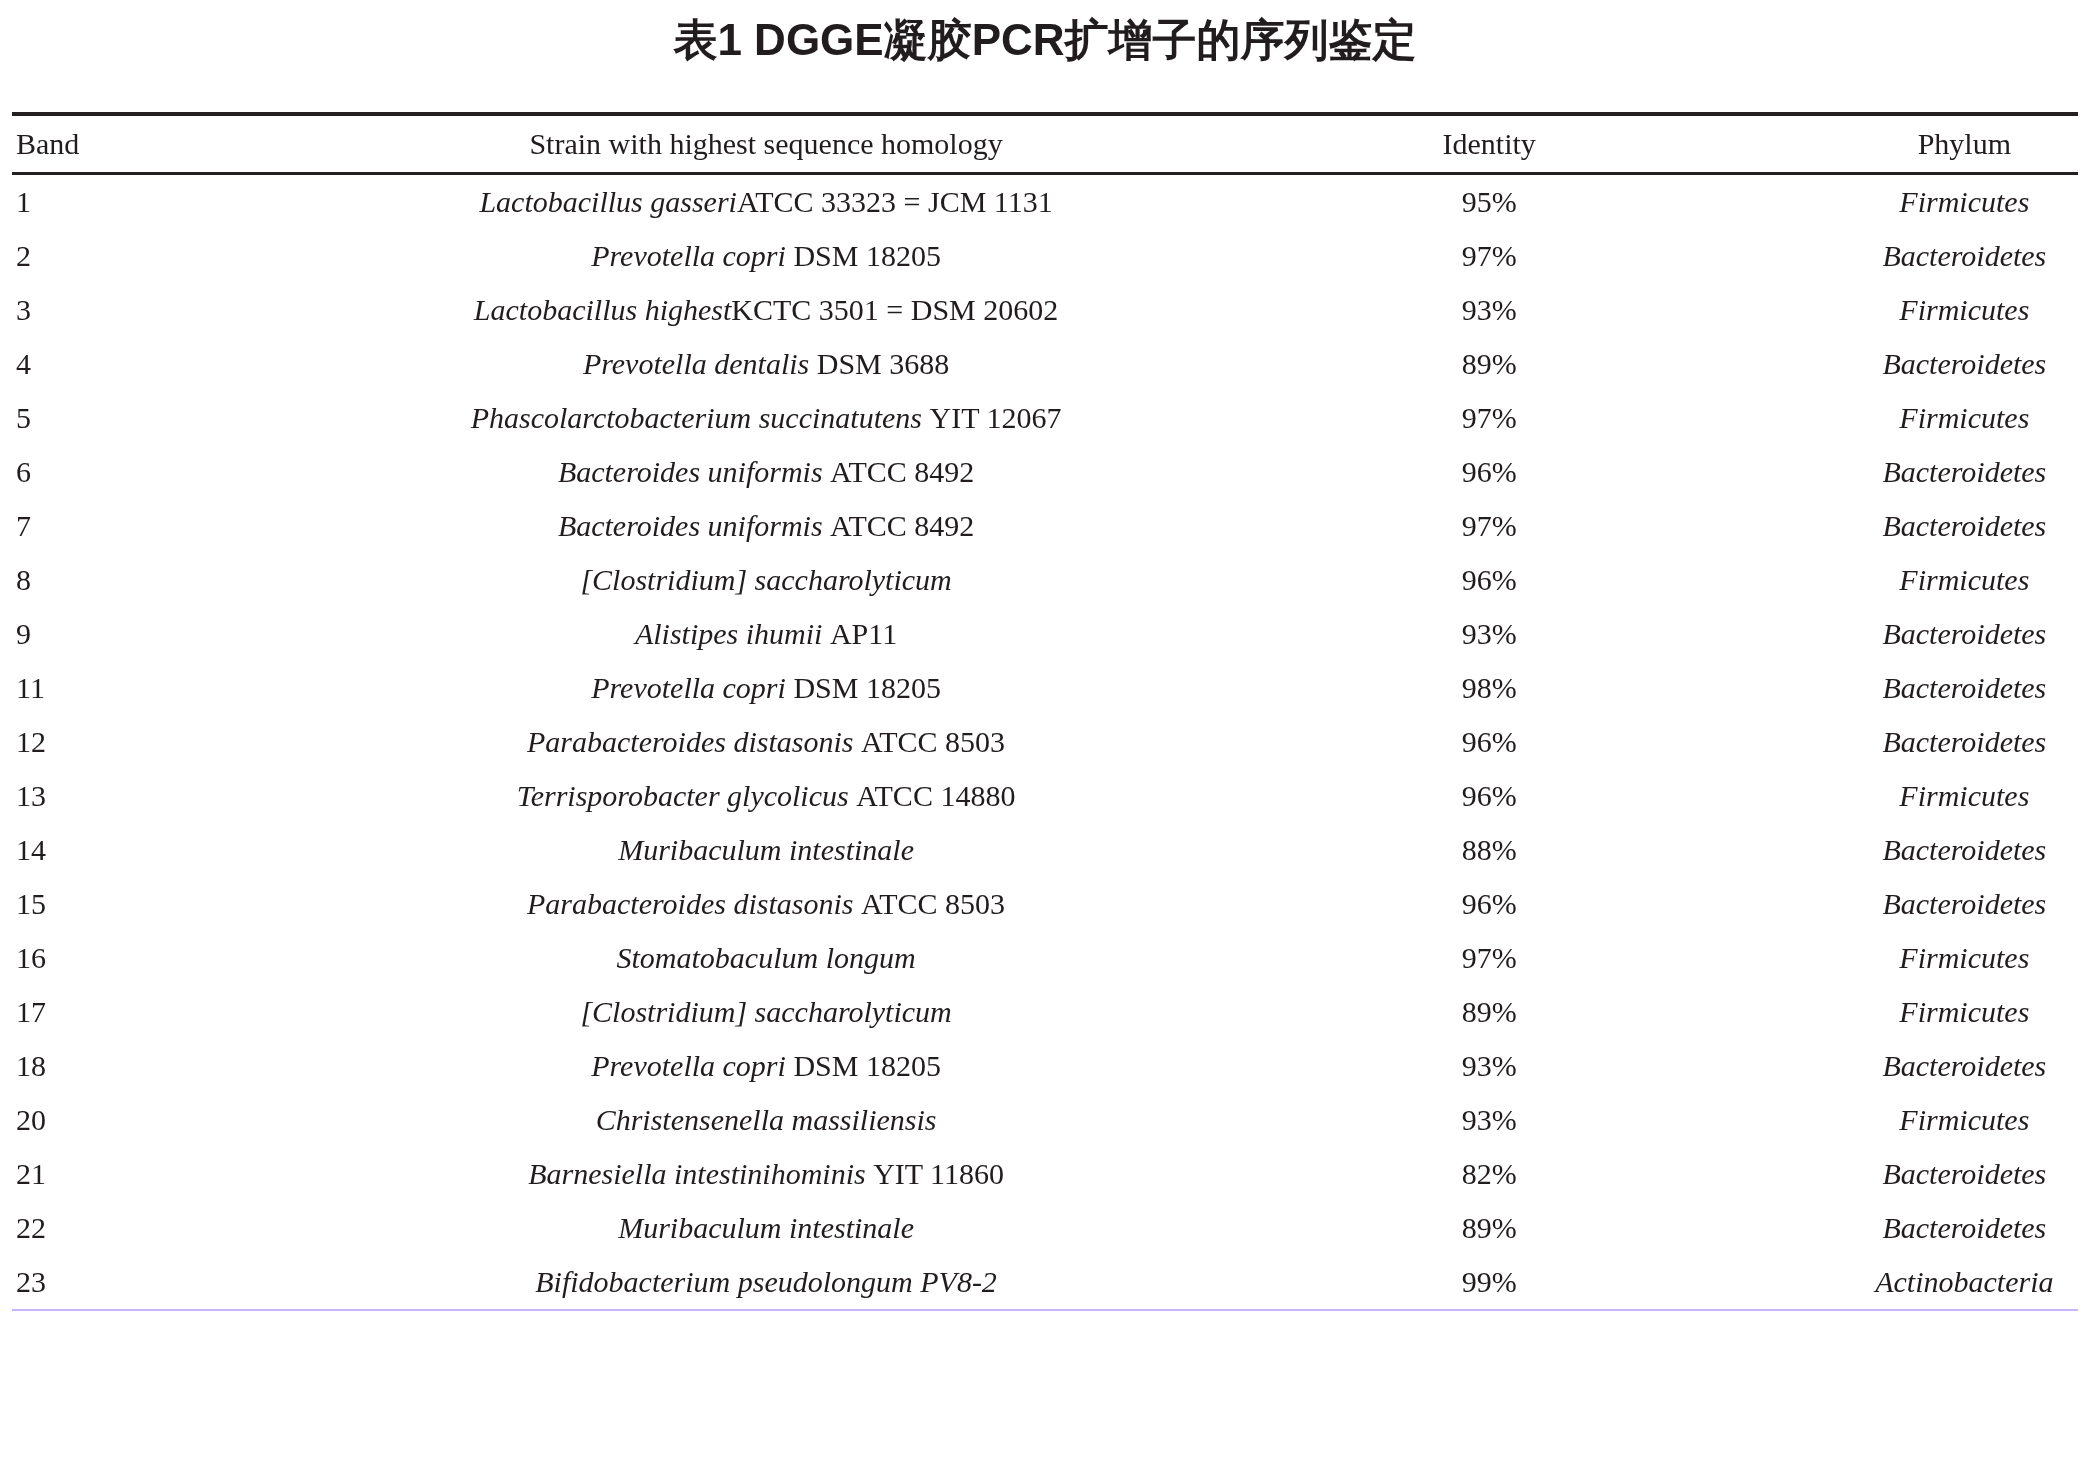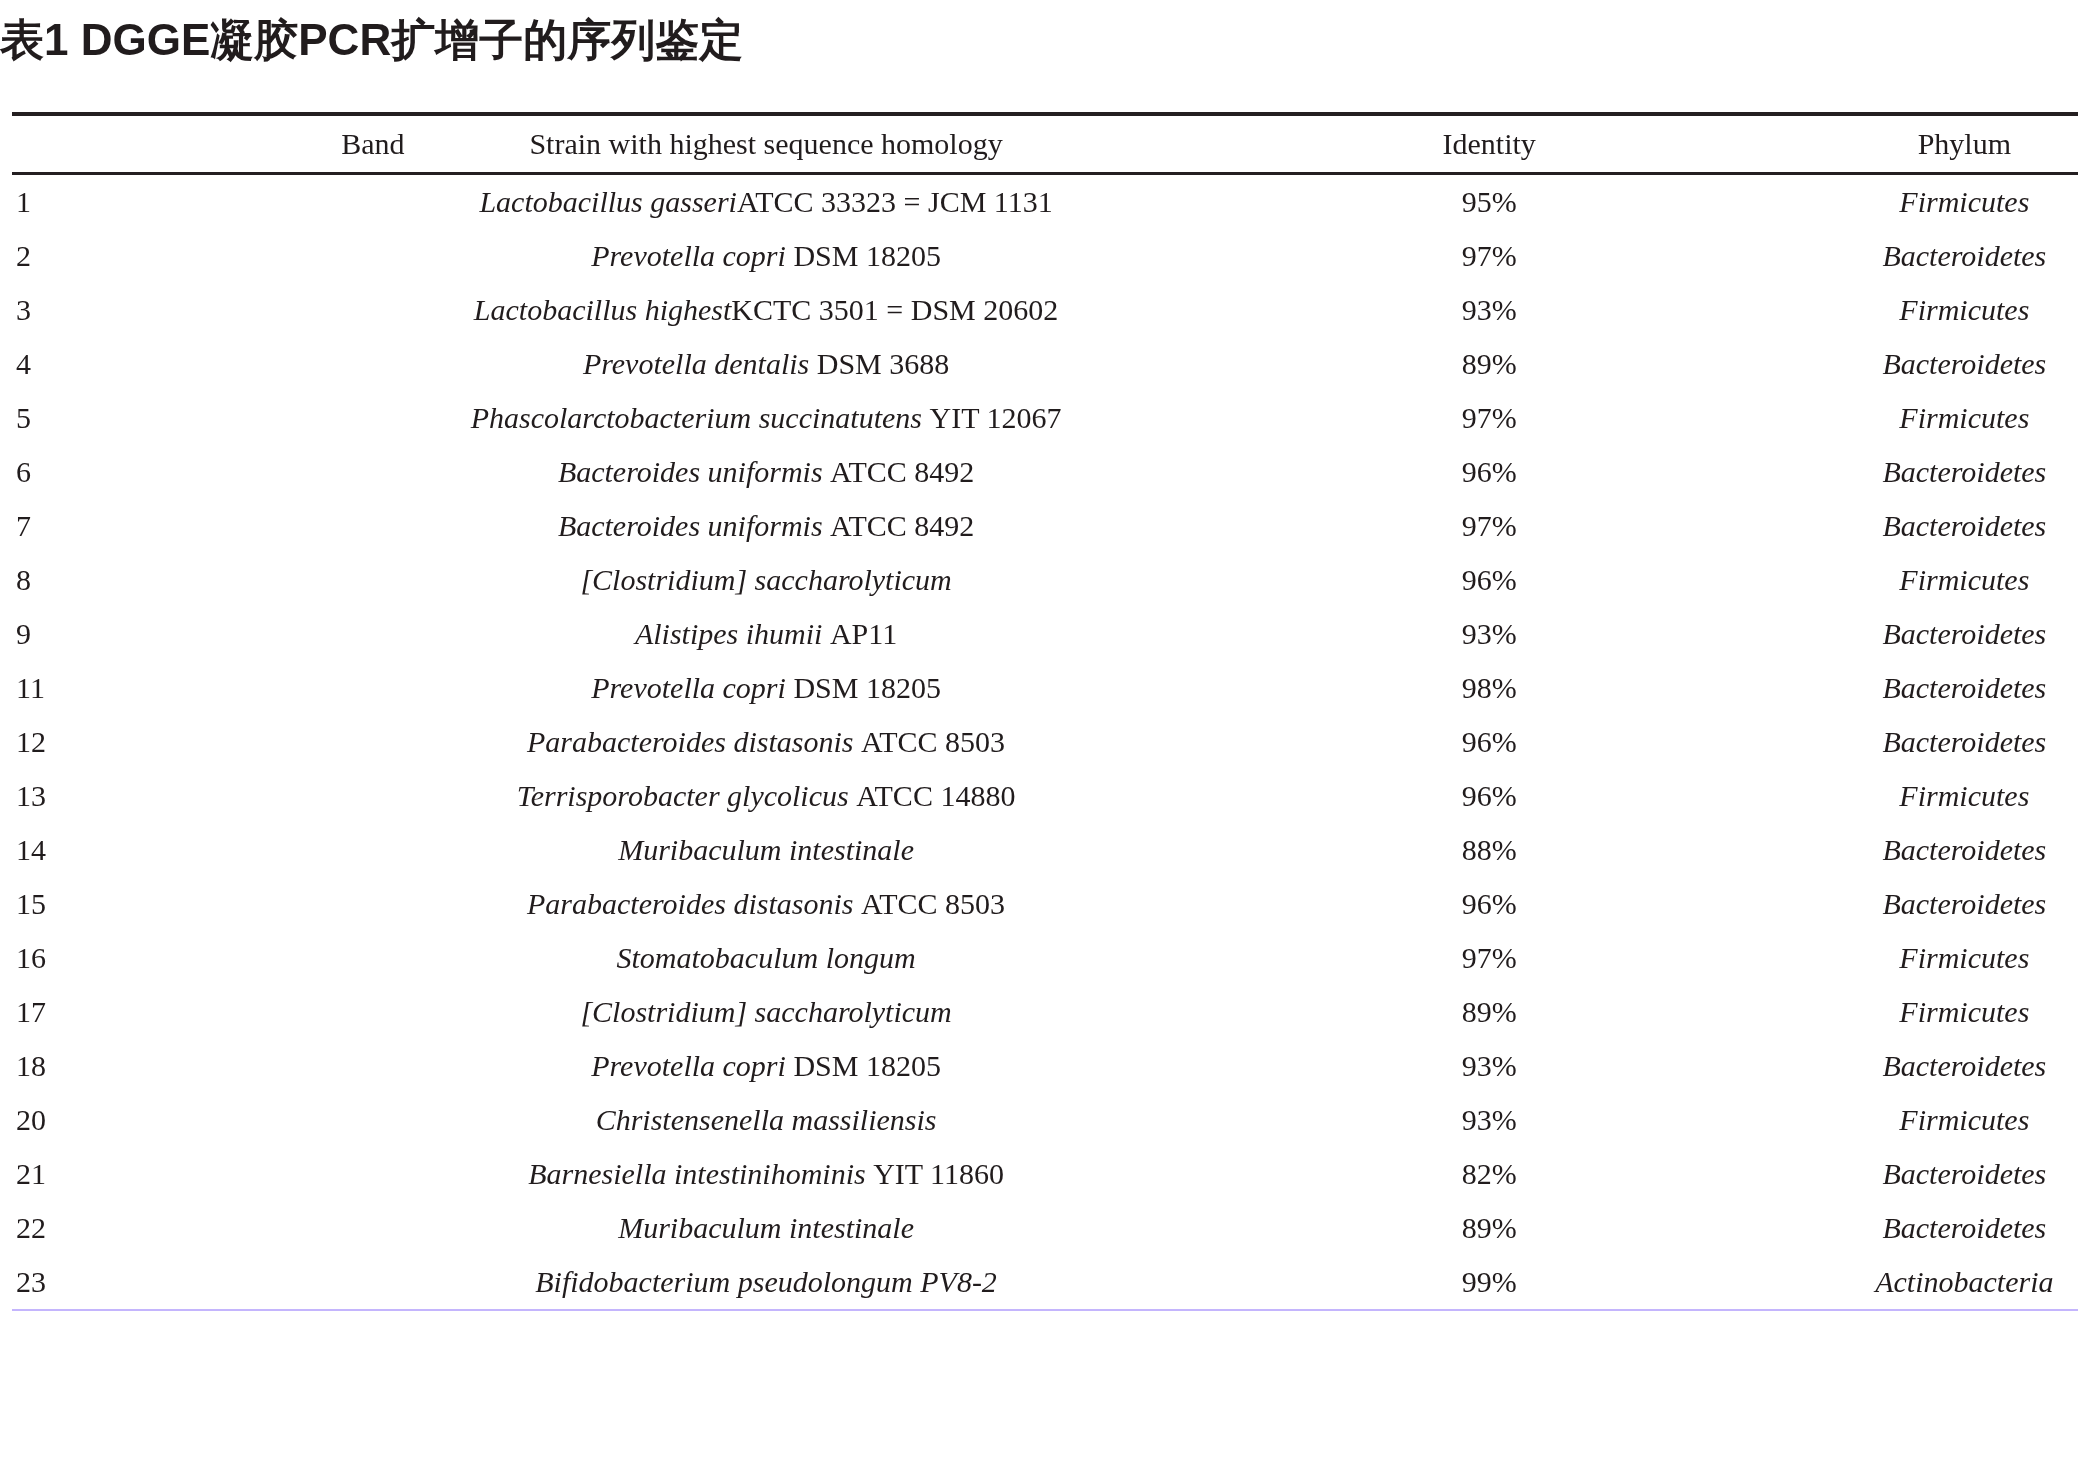--- a/index.html
+++ b/index.html
@@ -9,21 +9,21 @@
   }
   body {
     width: 2090px;
     height: 1460px;
     font-family: "Liberation Serif", serif;
     color: #211c1d;
     overflow: hidden;
   }
   .title {
     margin-top: 14px;
-    text-align: left;
+    text-align: center;
     font-family: "Liberation Sans", sans-serif;
     font-weight: bold;
     font-size: 44px;
     line-height: 1.2;
     color: #211c1d;
   }
   table.seq-table {
     border-collapse: collapse;
     table-layout: fixed;
     width: 2066px;
@@ -36,21 +36,21 @@
     overflow: visible;
     font-weight: normal;
   }
   thead th {
     border-top: 4px solid #241f21;
     border-bottom: 3px solid #241f21;
     height: 56px;
     vertical-align: middle;
   }
   thead th.col-band {
-    text-align: right;
+    text-align: left;
     padding-left: 4px;
   }
   tbody td {
     height: 54px;
     text-align: center;
     vertical-align: middle;
   }
   tbody td.cell-band {
     text-align: left;
     padding-left: 4px;

